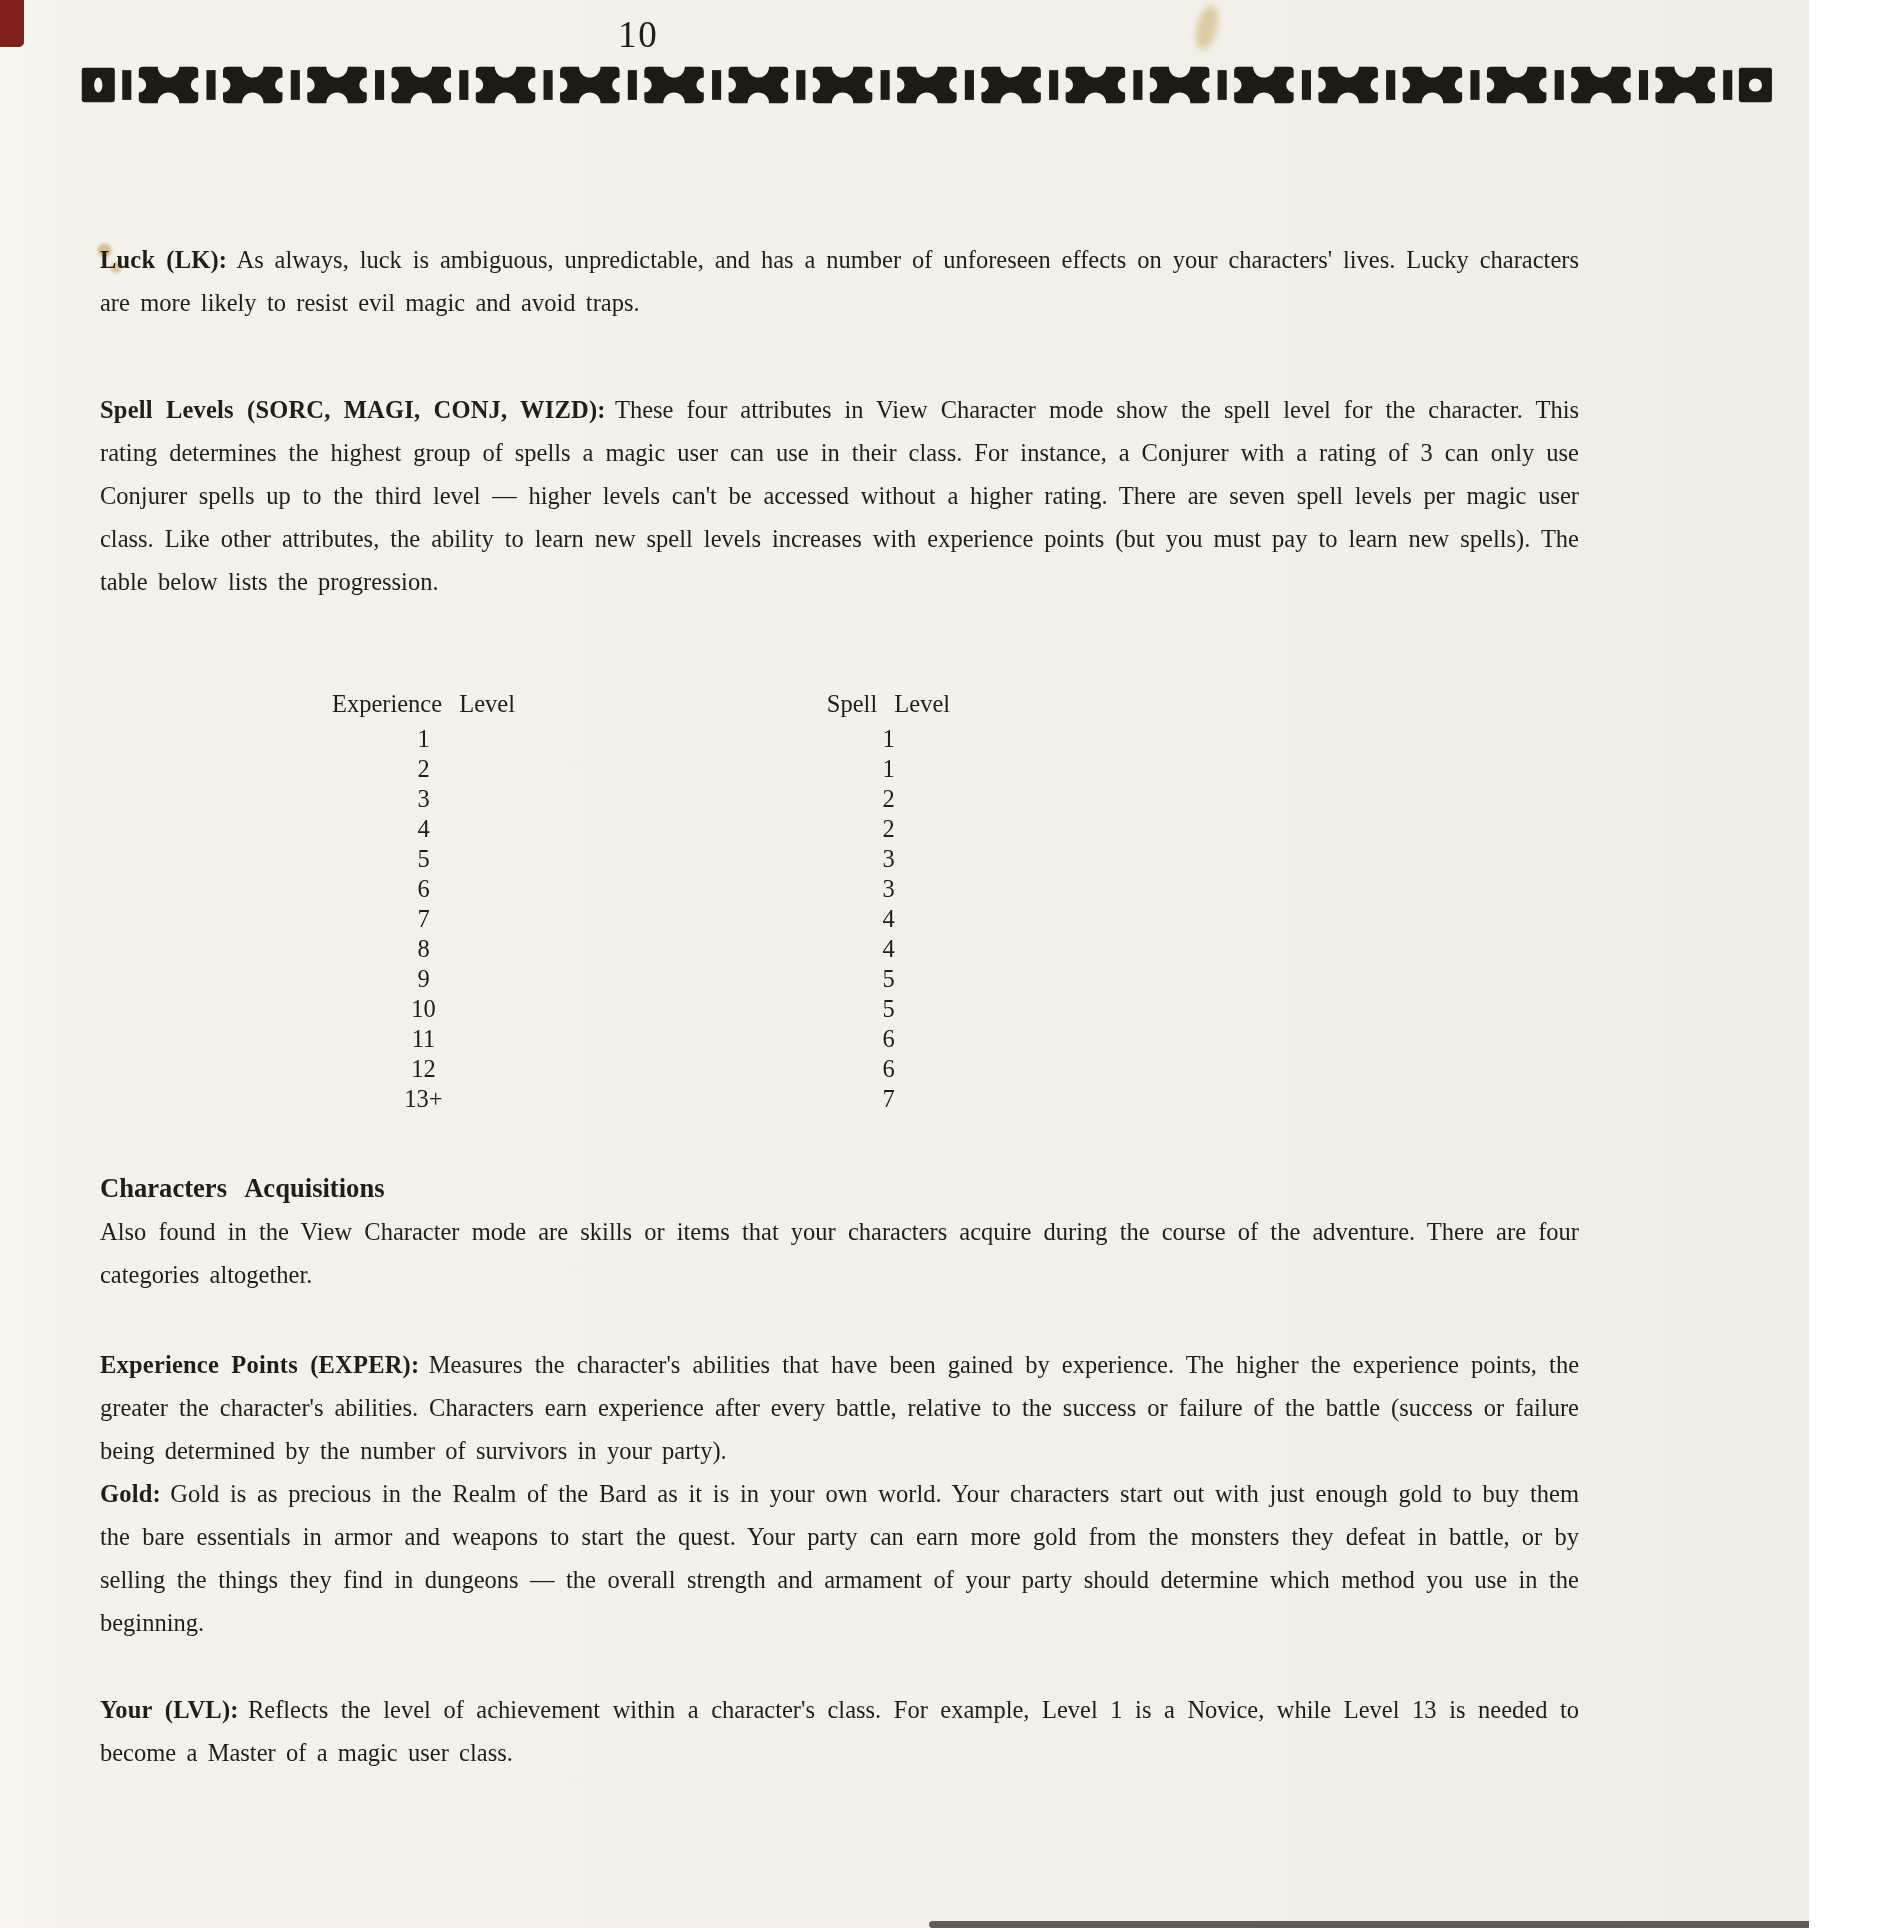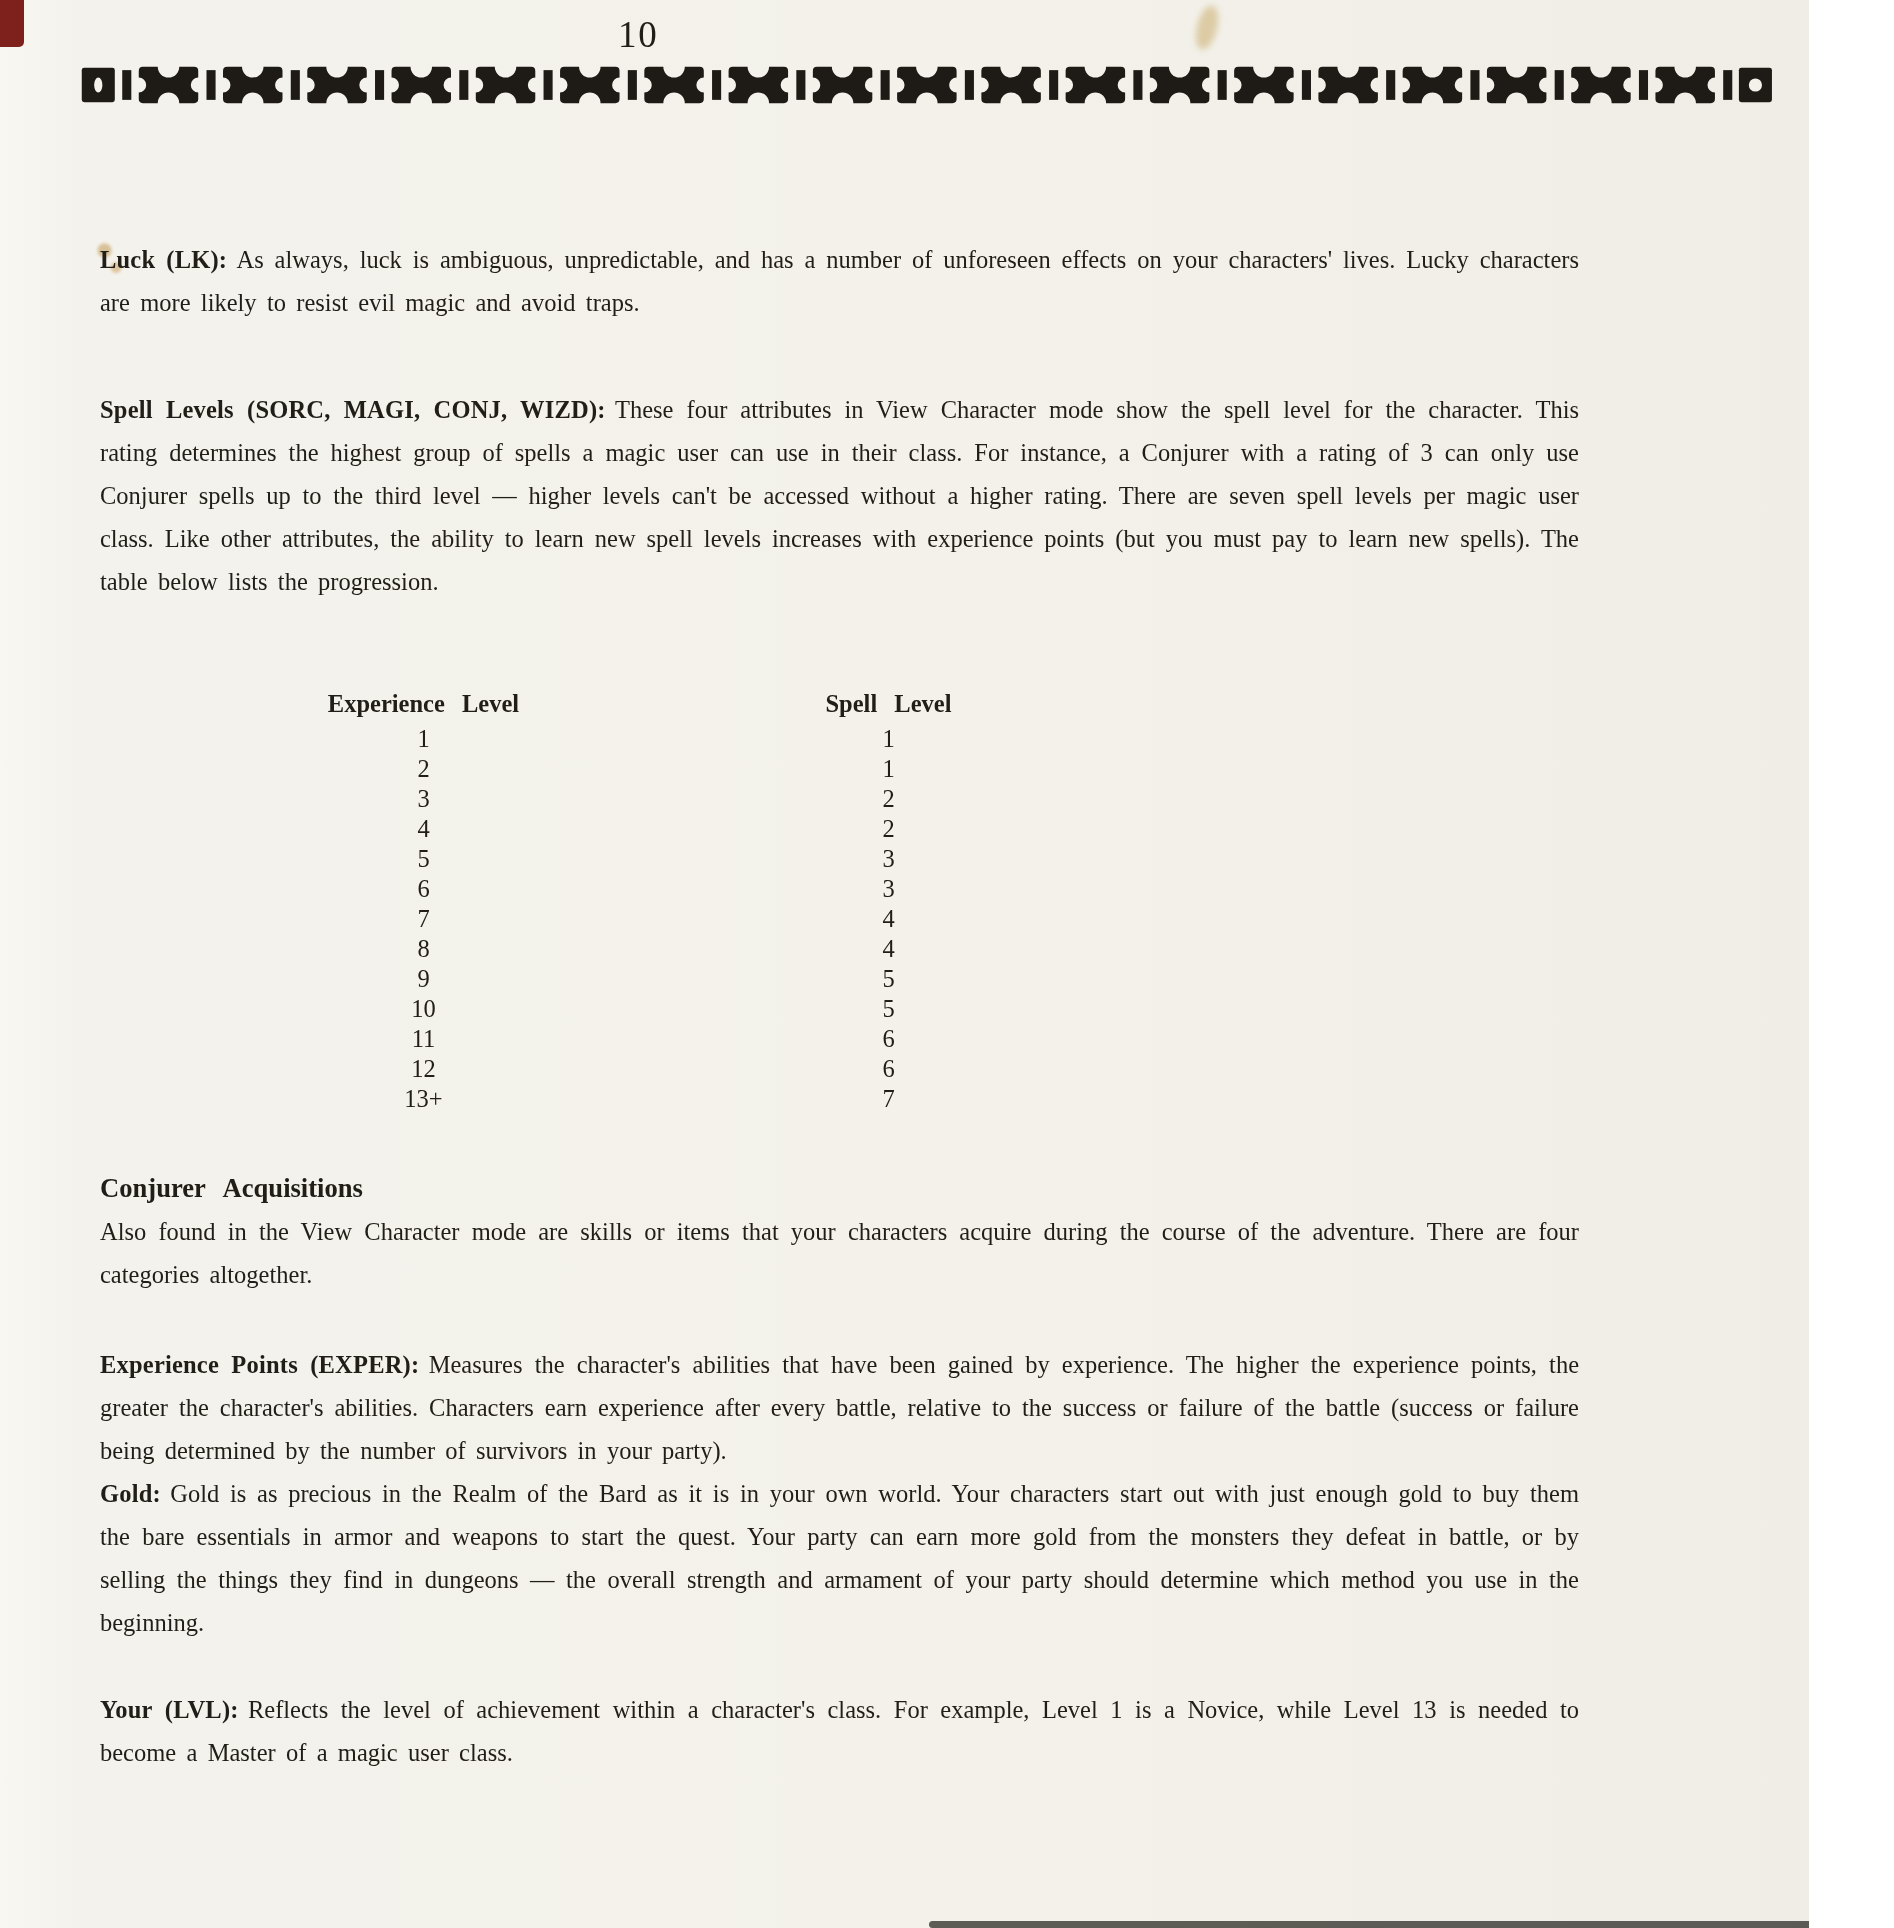--- a/index.html
+++ b/index.html
@@ -45,21 +45,21 @@
     margin:0;
     font-size:24.5px;
     line-height:43px;
     text-align:justify;
     word-spacing:0.17em;
   }
   .para .lead { margin-right:0.38em; letter-spacing:0.2px; }
   .spell { margin-top:64px; }
 
   .ltable { margin:84px 0 0 174px; width:789px; font-size:24.5px; }
-  .lt-head { display:flex; font-weight:bold; line-height:33px; word-spacing:0.45em; }
+  .lt-head { display:flex; font-weight:normal; line-height:33px; word-spacing:0.45em; }
   .lt-rows { margin-top:4.2px; }
   .lt-row { display:flex; line-height:30px; }
   .col1 { width:299px; text-align:center; }
   .col2 { width:299px; margin-left:166px; text-align:center; }
 
   .section-heading {
     margin:56px 0 0 0;
     font-size:26.6px; font-weight:bold; line-height:37px;
     word-spacing:0.45em;
   }
@@ -190,21 +190,21 @@
             <div class="col1">12</div>
             <div class="col2">6</div>
           </div>
           <div class="lt-row">
             <div class="col1">13+</div>
             <div class="col2">7</div>
           </div>
         </div>
     </div>
 
-    <h2 class="section-heading">Conjurer Acquisitions</h2>
+    <h2 class="section-heading">Characters Acquisitions</h2>
 
     <p class="para intro">Also found in the View Character mode are skills or items that your characters acquire during the course of the adventure. There are four categories altogether.</p>
 
     <p class="para exper"><b class="lead">Experience Points (EXPER):</b><span>Measures the character's abilities that have been gained by experience. The higher the experience points, the greater the character's abilities. Characters earn experience after every battle, relative to the success or failure of the battle (success or failure being determined by the number of survivors in your party).</span></p>
 
     <p class="para gold"><b class="lead">Gold:</b><span>Gold is as precious in the Realm of the Bard as it is in your own world. Your characters start out with just enough gold to buy them the bare essentials in armor and weapons to start the quest. Your party can earn more gold from the monsters they defeat in battle, or by selling the things they find in dungeons — the overall strength and armament of your party should determine which method you use in the beginning.</span></p>
 
     <p class="para level"><b class="lead">Your (LVL):</b><span>Reflects the level of achievement within a character's class. For example, Level 1 is a Novice, while Level 13 is needed to become a Master of a magic user class.</span></p>
 
   </div>

